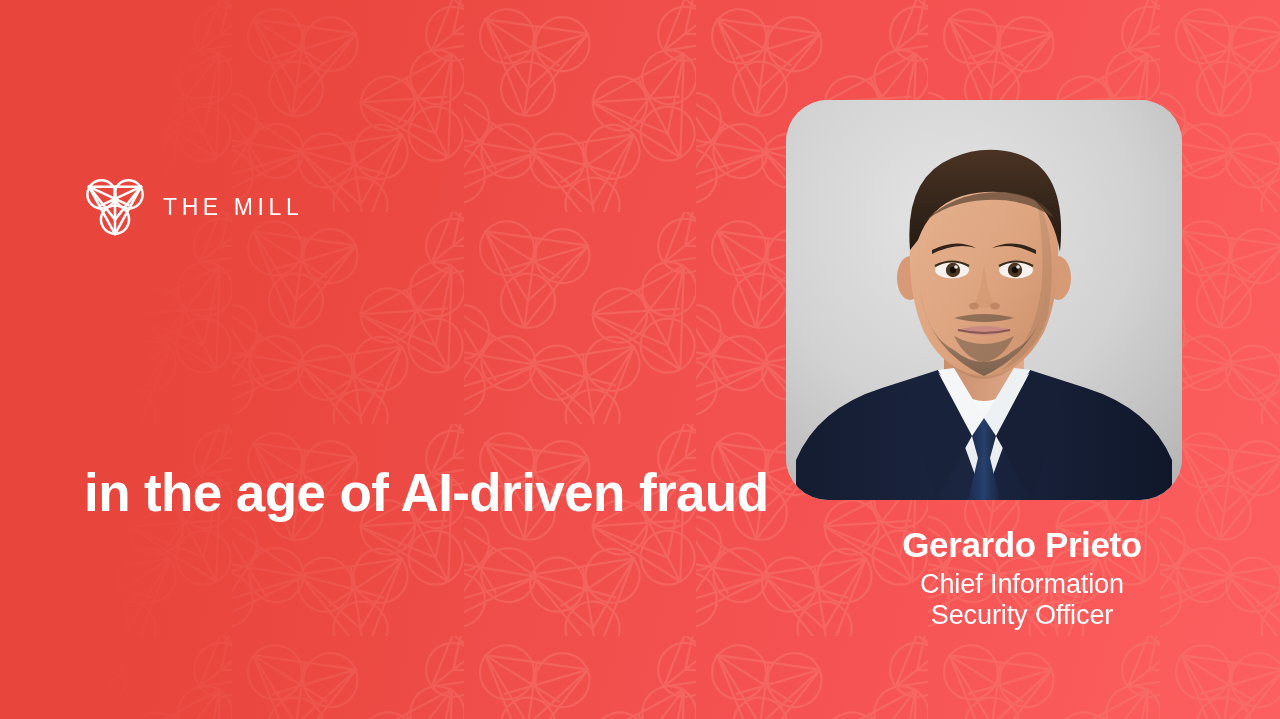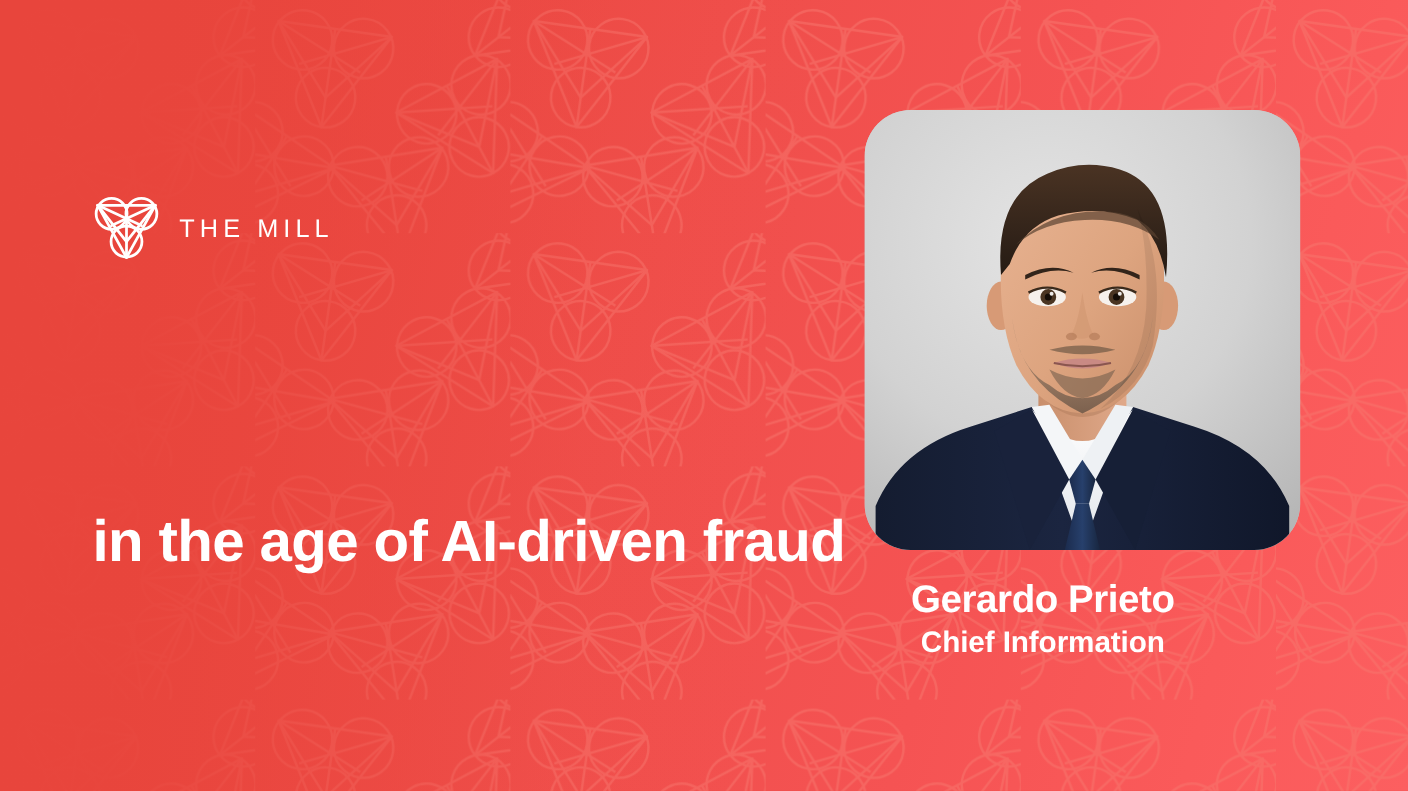--- a/index.html
+++ b/index.html
@@ -104,36 +104,36 @@
     height: 400px;
     border-radius: 42px;
     overflow: hidden;
     background: #c9c9c9;
   }
   .portrait svg { display: block; width: 100%; height: 100%; }
 
   
   .speaker {
     position: absolute;
-    left: 750px;
+    left: 824px;
     top: 524px;
     width: 396px;
     text-align: center;
     color: #ffffff;
   }
   .speaker-name {
     font-size: 35px;
     font-weight: bold;
     line-height: 42px;
     letter-spacing: -0.4px;
   }
   .speaker-role {
     margin-top: 3px;
     font-size: 27px;
-    font-weight: 700;
+    font-weight: 400;
     line-height: 31px;
     letter-spacing: -0.1px;
   }
   .speaker-role span { display: block; }
 </style>
 </head>
 <body>
 
 <div id="slide">
 
@@ -304,16 +304,17 @@
       <path d="M168 218 Q198 210 228 218 Q198 226 168 218 Z" fill="#5e4c3c" opacity="0.6"></path>
 
       <path d="M248 90 Q274 140 262 214 Q252 252 214 272 Q252 238 256 180 Q258 126 248 90 Z" fill="#000000" opacity="0.08"></path>
     </svg>
   </div>
 
   <div class="speaker">
     <div class="speaker-name">Gerardo Prieto</div>
     <div class="speaker-role">
       <span>Chief Information</span>
+      <span>Security Officer</span>
     </div>
   </div>
 
 </div>
 
 </body></html>

